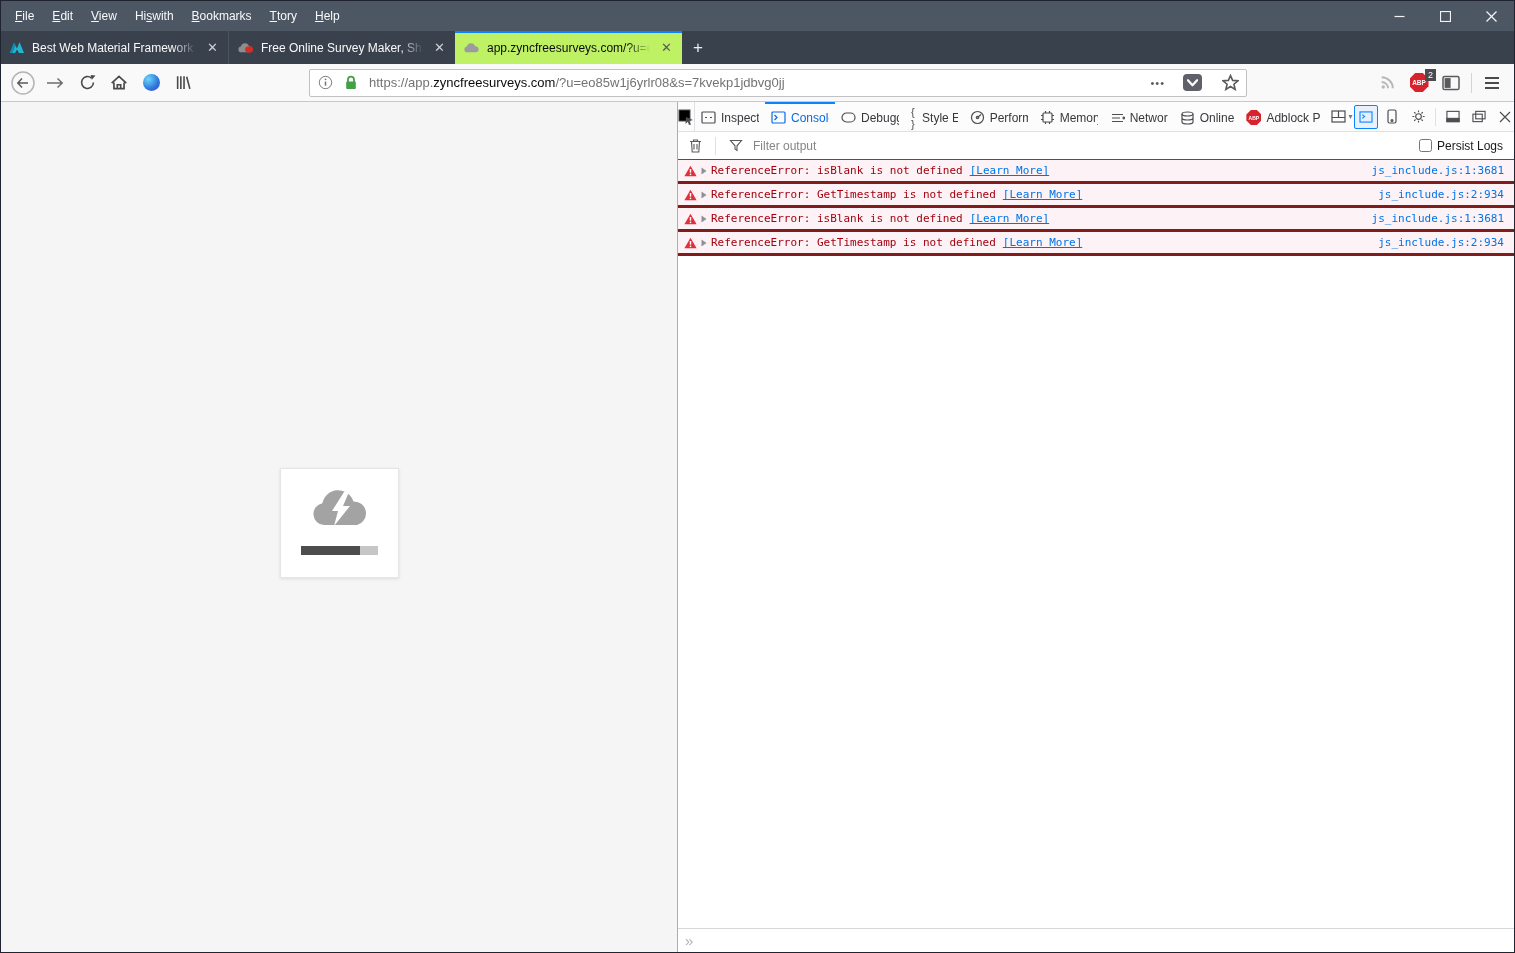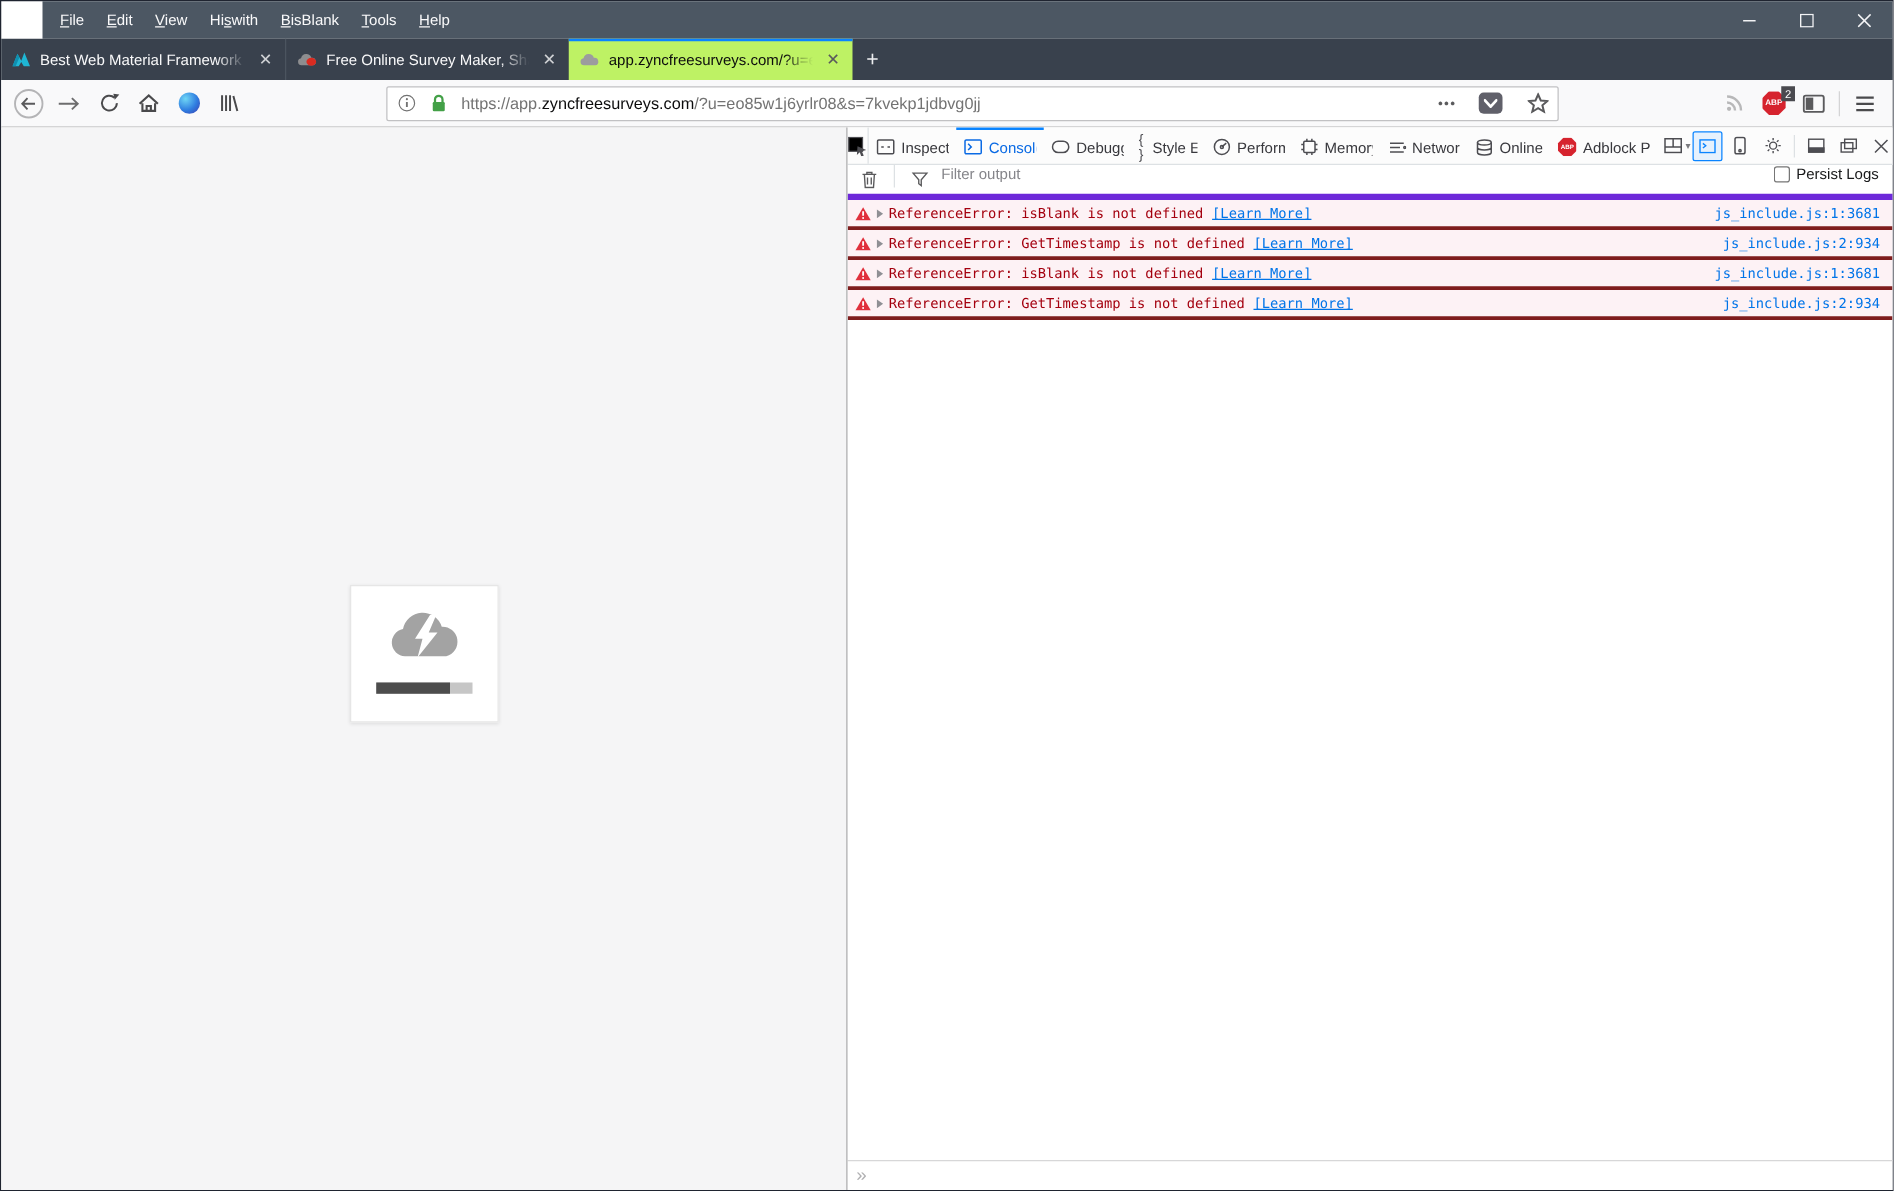--- a/index.html
+++ b/index.html
@@ -1,21 +1,21 @@
 <!DOCTYPE html>
 <html><head>
 <meta charset="utf-8">
 <style>
   * { box-sizing: border-box; margin: 0; padding: 0; }
   html,body { width:1515px; height:953px; overflow:hidden; background:#fff;
               font-family:"Liberation Sans", sans-serif; cursor:default; }
   .window { width:1515px; height:953px; border:1px solid #1f2430; display:flex; flex-direction:column; background:#fff; }
 
   
-  .titlebar { height:30px; background:#4c5763; display:flex; align-items:center; color:#f9f9fa; flex:0 0 auto;margin-left:33px; }
+  .titlebar { height:30px; background:#4c5763; display:flex; align-items:center; color:#f9f9fa; flex:0 0 auto; }
   .menu-item { font-size:12px; padding:4px 8px; margin-left:2px; }
   .menu-item:first-child { margin-left:6px; }
   .accesskey { text-decoration:underline; }
   .win-controls { margin-left:auto; display:flex; height:30px; }
   .win-btn { width:46px; height:30px; display:flex; align-items:center; justify-content:center; }
   .win-btn svg { stroke:#f2f3f5; stroke-width:1.2; fill:none; }
 
   
   .tabbar { height:33px; background:#39414d; display:flex; align-items:stretch; flex:0 0 auto; }
   .tab { width:227px; display:flex; align-items:center; padding:0 8px; gap:7px; font-size:12px; color:#f9f9fa; position:relative; }
@@ -65,21 +65,21 @@
   .dt-tab.active svg { stroke:#0a6ae4; }
   .braces { font-size:11px; color:#4d4d52; }
   .dt-toolbox { margin-left:auto; display:flex; align-items:center; gap:2px; padding-right:2px; }
   .tb-btn { width:24px; height:24px; display:flex; align-items:center; justify-content:center; border-radius:2px; }
   .tb-btn svg { stroke:#4d4d52; fill:none; stroke-width:1.2; }
   .tb-btn.active-blue { border:1px solid #0a84ff; background:#e6f1fd; }
   .tb-btn.active-blue svg { stroke:#0a84ff; }
   .tb-caret { font-size:8px; color:#7a7a7e; margin-left:-4px; }
   .dt-sep { width:1px; height:18px; background:#dde1e4; margin:0 3px; }
 
-  .dt-console-toolbar { height:28px; border-bottom:5px solid #6d28d9; display:flex; align-items:flex-start; padding:0 5px; gap:5px; flex:0 0 auto; }
+  .dt-console-toolbar { height:28px; border-bottom:1px solid #6d28d9; display:flex; align-items:center; padding:0 5px; gap:5px; flex:0 0 auto; }
   .ct-btn { width:24px; height:22px; display:flex; align-items:center; justify-content:center; }
   .ct-btn svg { stroke:#5a5a5c; fill:none; stroke-width:1.1; }
   .filter-input { flex:1; border:none; outline:none; font-size:12px; color:#38383d; background:transparent; font-family:"Liberation Sans",sans-serif; }
   .filter-input::placeholder { color:#85858a; }
   .persist { display:flex; align-items:center; gap:5px; font-size:12px; color:#18191a; padding-right:6px; }
   .persist input { width:13px; height:13px; }
 
   .dt-output { flex:1; overflow:hidden; font-family:"DejaVu Sans Mono", monospace; font-size:11px; }
   .msg { display:flex; align-items:flex-start; padding:3px 4px 2px 6px; }
   .msg.warning { background:#fffbd6; border-bottom:1px solid #f2e9bd; color:#5b5334; }
@@ -95,22 +95,22 @@
 </head>
 <body>
 
 <div class="window">
 
   <div class="titlebar">
     <div class="menu-item"><span><span></span><span class="accesskey">F</span><span>ile</span></span></div>
     <div class="menu-item"><span><span></span><span class="accesskey">E</span><span>dit</span></span></div>
     <div class="menu-item"><span><span></span><span class="accesskey">V</span><span>iew</span></span></div>
     <div class="menu-item"><span><span>Hi</span><span class="accesskey">s</span><span>with</span></span></div>
-    <div class="menu-item"><span><span></span><span class="accesskey">B</span><span>isBlank</span></span></div>
-    <div class="menu-item"><span><span></span><span class="accesskey">T</span><span>ools</span></span></div>
+    <div class="menu-item"><span><span></span><span class="accesskey">B</span><span>ookmarks</span></span></div>
+    <div class="menu-item"><span><span></span><span class="accesskey">T</span><span>tory</span></span></div>
     <div class="menu-item"><span><span></span><span class="accesskey">H</span><span>elp</span></span></div>
     <div class="win-controls">
       <div class="win-btn">
           <svg width="11" height="11">
             <line x1="0.5" y1="5.5" x2="10.5" y2="5.5"></line>
           </svg>
         </div>
       <div class="win-btn">
           <svg width="11" height="11">
             <rect x="0.5" y="0.5" width="10" height="10"></rect>

